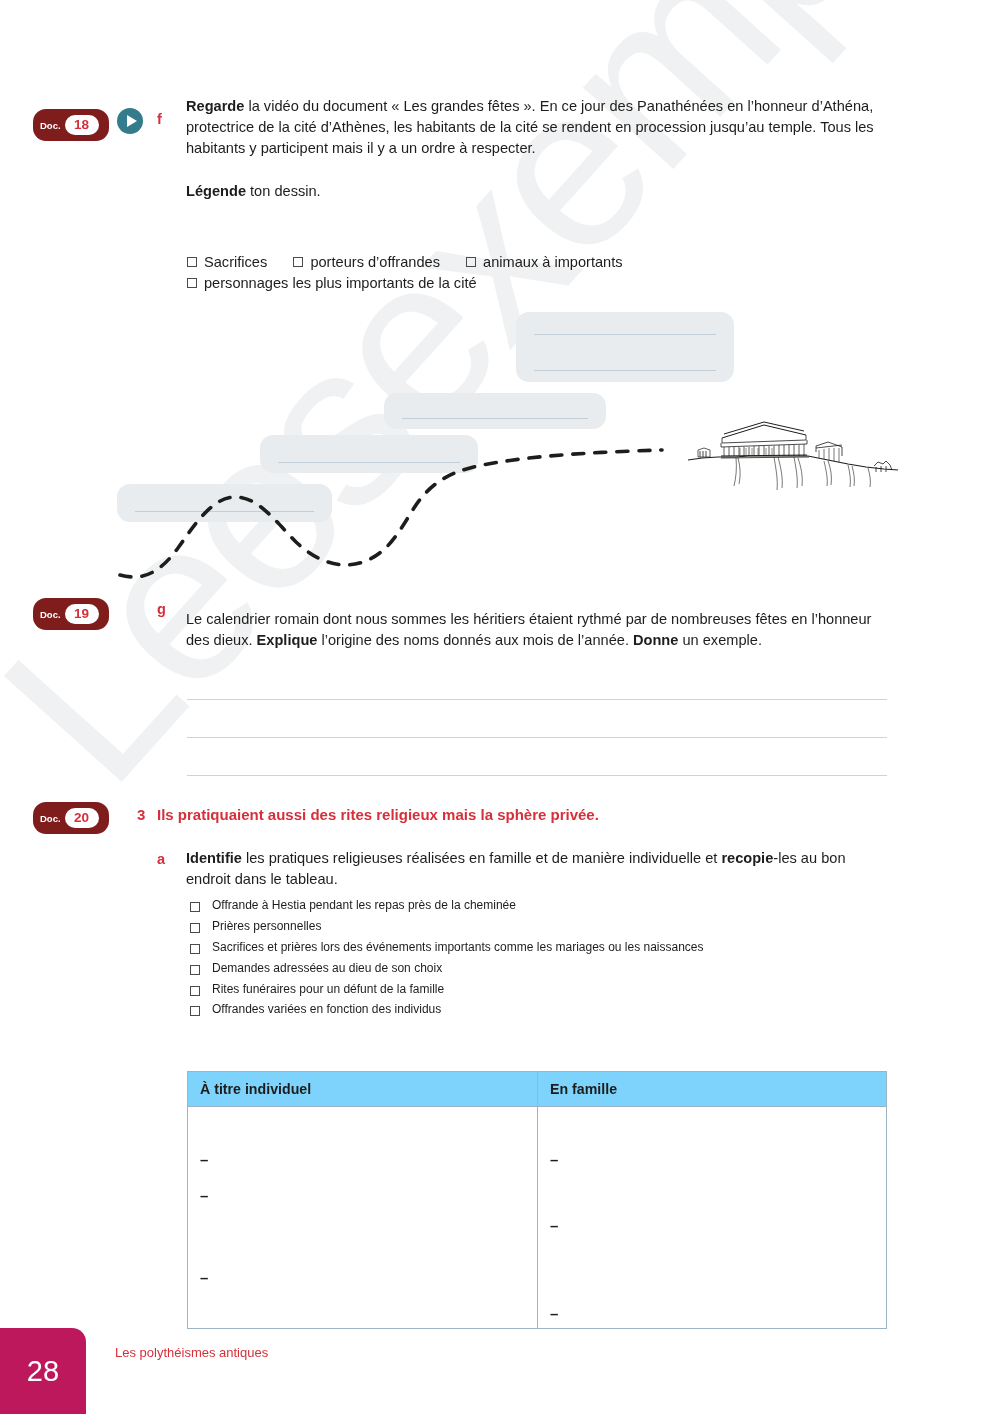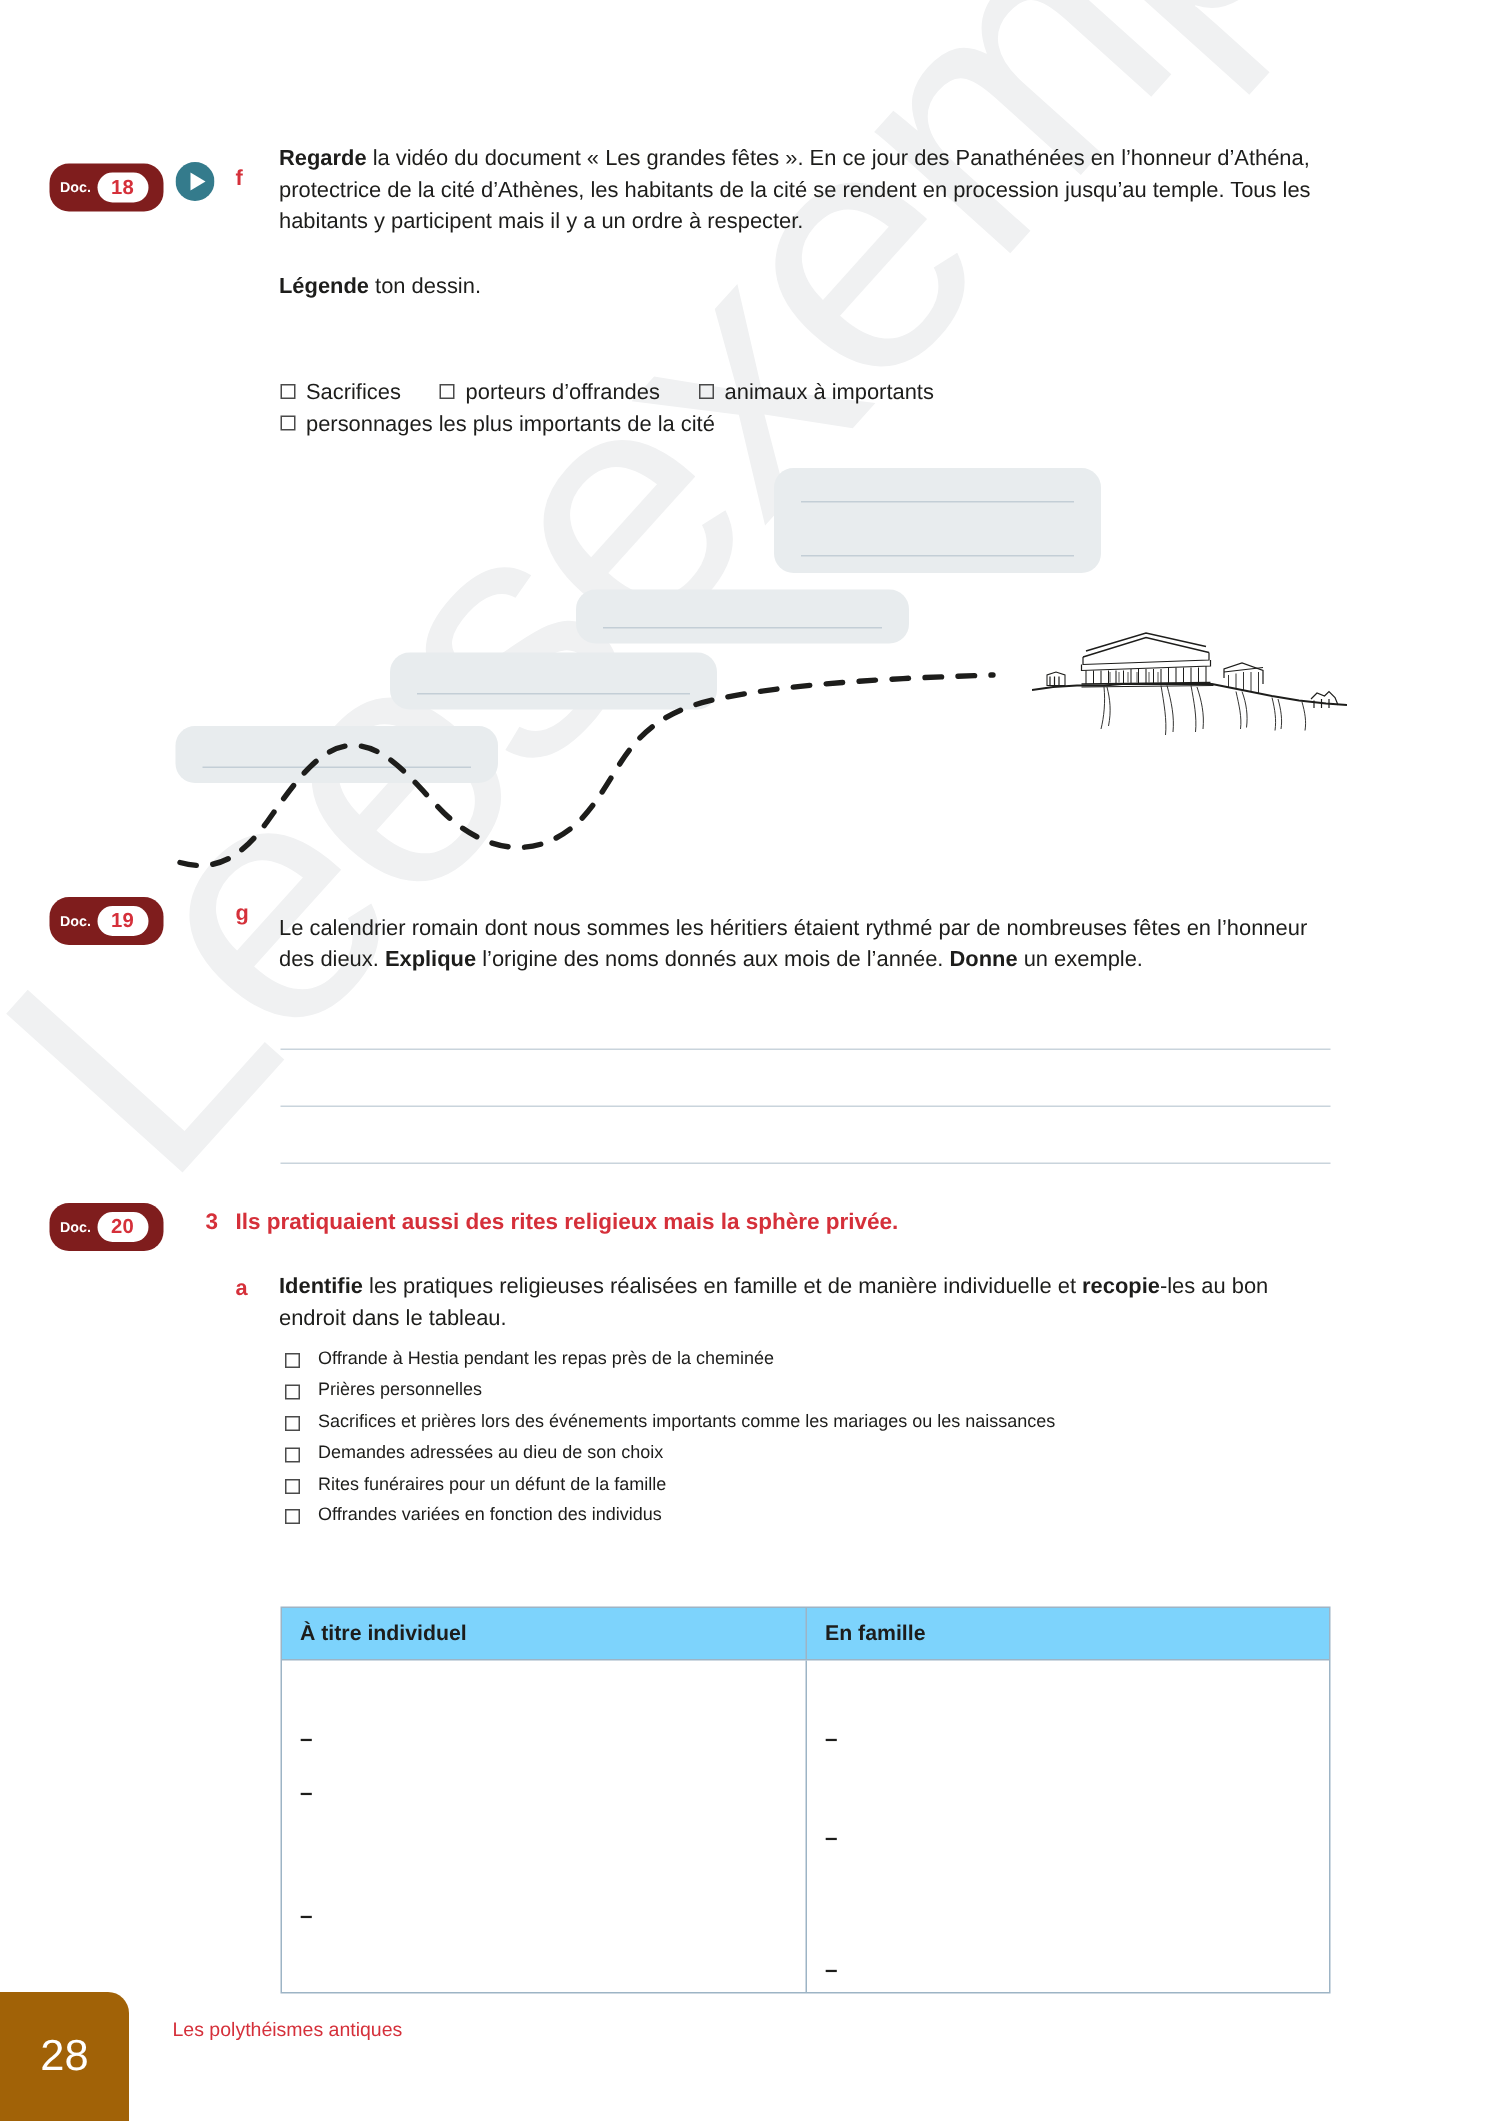--- a/index.html
+++ b/index.html
@@ -216,21 +216,21 @@
     left: 12px;
   }
 
   
   #page-tab {
     position: absolute;
     left: 0;
     top: 1328px;
     width: 86px;
     height: 86px;
-    background: #a16207;
+    background: #be185d;
     border-top-right-radius: 14px;
     border-bottom-right-radius: 0px;
     display: flex;
     align-items: center;
     justify-content: center;
   }
   #page-tab .pnum {
     color: #ffffff;
     font-size: 29px;
     font-weight: 400;

